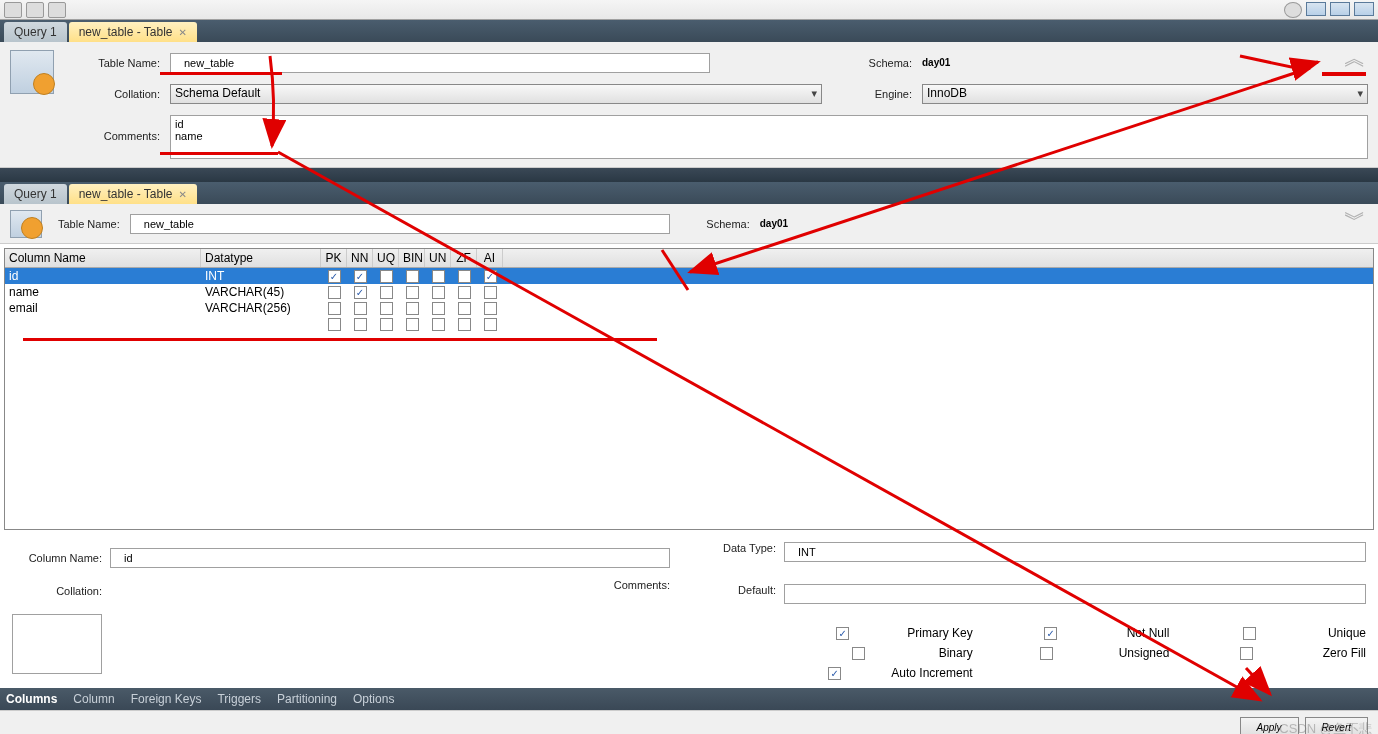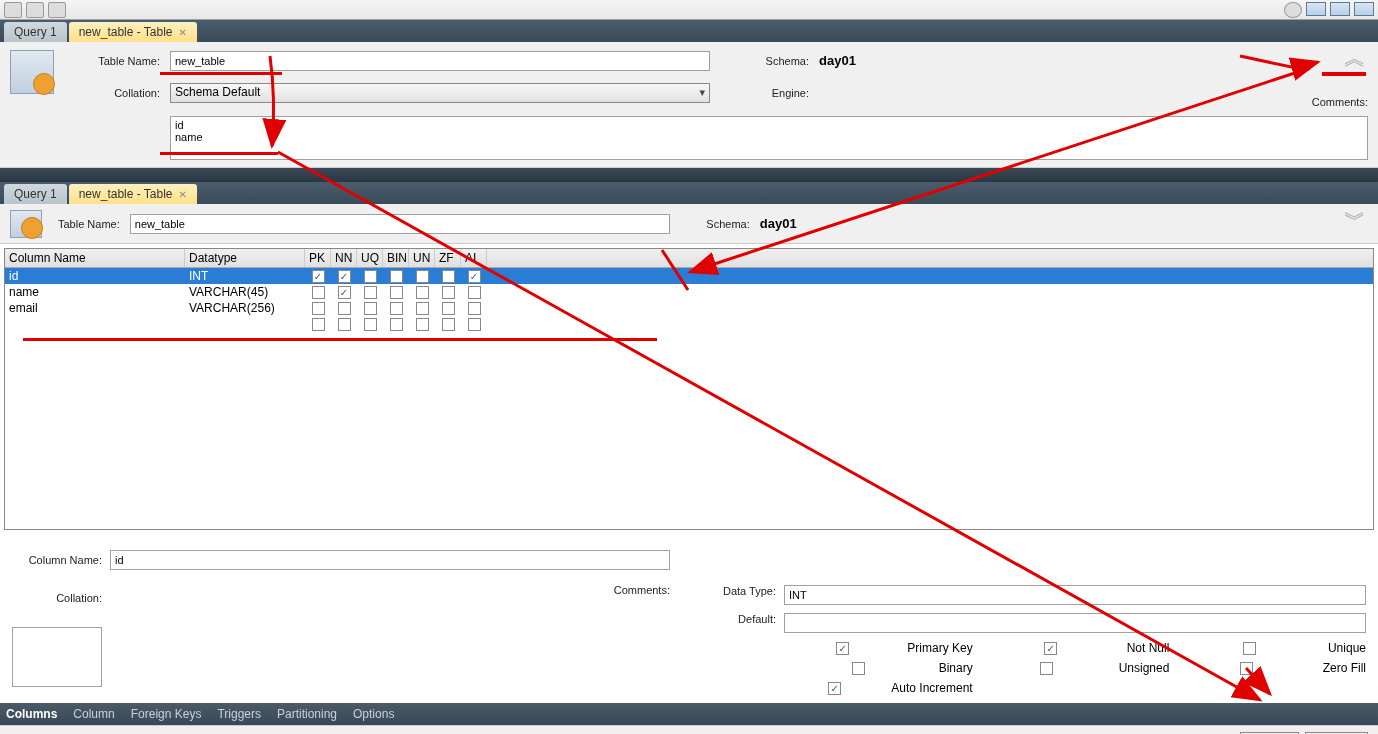--- a/index.html
+++ b/index.html
@@ -14,47 +14,47 @@
 .tab { height: 20px; padding: 2px 10px; margin-right: 2px; color: #333; display: flex; align-items: center; gap: 6px; border-top-left-radius: 3px; border-top-right-radius: 3px; font-size: 11px; }
 .tab.inactive { background: linear-gradient(#d0d8de,#b8c4cc); }
 .tab.active { background: linear-gradient(#fff0c0,#ffe088); font-weight: normal; }
 .tab-close { color: #888; font-size: 10px; cursor: pointer; }
 
 .form-area { background: #f0f0f0; padding: 8px 10px 6px 10px; display: flex; gap: 16px; position: relative; border-bottom: 1px solid #ccc; }
 .form-icon { width: 44px; height: 44px; background: linear-gradient(#e0e8f0,#c0d0e0); border: 1px solid #90a0b0; position: relative; }
 .form-icon::after { content: ''; position: absolute; right: -2px; bottom: -2px; width: 20px; height: 20px; background: #f0a030; border-radius: 50%; border: 1px solid #c08020; }
 .form-grid { flex: 1; display: grid; grid-template-columns: 90px 1fr 80px 1fr; gap: 6px 10px; align-items: center; }
 .form-label { text-align: right; color: #222; font-size: 11px; }
-.form-val { font-weight: bold; font-size: 13px; }
-.input-text { height: 20px; border: 1px solid #a0a0a0; padding: 1px 4px; background: #fff; width: 100%; font-size: 11px; }
+.form-val { font-weight: bold; font-size: 10px; }
+.input-text { height: 20px; border: 1px solid #a0a0a0; padding: 1px 13px; background: #fff; width: 100%; font-size: 11px; }
 .select { height: 20px; border: 1px solid #888; background: linear-gradient(#f8f8f8,#e0e0e0); padding: 1px 4px; width: 100%; position: relative; font-size: 11px; }
 .select::after { content: '▾'; position: absolute; right: 4px; top: 2px; color: #444; }
 .textarea { border: 1px solid #a0a0a0; background: #fff; padding: 2px 4px; resize: none; width: 100%; height: 44px; font-size: 11px; font-family: inherit; }
 .chevron { position: absolute; right: 12px; top: 8px; font-size: 22px; color: #b0b0b0; cursor: pointer; line-height: 0.7; }
 
 .form-area.compact { padding: 6px 10px; }
 
 .col-grid-wrap { border: 1px solid #888; margin: 4px; height: 282px; background: #fff; overflow: hidden; }
 .col-grid-head { display: flex; background: linear-gradient(#f0f0f0,#e0e0e0); border-bottom: 1px solid #aaa; height: 19px; font-size: 11px; }
 .gh { border-right: 1px solid #ccc; padding: 2px 4px; text-align: left; }
-.gw-name { width: 180px; }
+.gw-name { width: 196px; }
 .gw-type { width: 120px; }
-.gw-chk { width: 26px; text-align: left; }
+.gw-chk { width: 26px; text-align: center; }
 .gw-def { flex: 1; }
 .col-row { display: flex; height: 16px; align-items: center; font-size: 11px; }
 .col-row.sel { background: #2a7dd4; color: #fff; }
 .col-row.sel .chk { background:#fff; }
 .gc { padding: 0 4px; }
 .chk { width: 13px; height: 13px; border: 1px solid #888; background: #fff; margin: 0 auto; display: flex; align-items: center; justify-content: center; font-size: 10px; color: #2a5aaa; }
 .chk.on::before { content: '✓'; }
 .def-cell.sel { background: #2a7dd4; }
 
 .detail-area { padding: 8px 12px; display: flex; gap: 16px; background: #fff; }
 .detail-left { flex: 1; display: grid; grid-template-columns: 90px 1fr; gap: 6px 8px; align-items: center; }
-.detail-right { width: 680px; display: grid; grid-template-columns: 90px 1fr; gap: 8px 8px; align-items: start; margin-top: 43px; }
+.detail-right { width: 680px; display: grid; grid-template-columns: 90px 1fr; gap: 22px 8px; align-items: start; }
 .flags-grid { grid-column: 2; display: grid; grid-template-columns: repeat(3, 1fr); gap: 6px 8px; }
 .flag { display: flex; align-items: center; gap: 6px; font-size: 11px; }
 .detail-ta { height: 60px; }
 
 .bottom-tabs { height: 22px; background: linear-gradient(#4a5a68,#3a4856); display: flex; align-items: center; padding-left: 6px; gap: 16px; color: #c8d0d8; font-size: 11px; }
 .bottom-tabs .bt { cursor: pointer; }
 .bottom-tabs .bt.active { color: #fff; font-weight: bold; }
 
 .footer { height: 34px; background: #f0f0f0; border-top: 1px solid #ccc; display: flex; align-items: center; justify-content: flex-end; padding-right: 10px; gap: 6px; position: relative; }
 .btn { height: 22px; padding: 0 16px; border: 1px solid #888; background: linear-gradient(#f4f4f4,#ddd); cursor: pointer; font-size: 10px; font-style: italic; }
@@ -92,22 +92,23 @@
 
 <div class="form-area" style="height:126px;">
   <div class="form-icon"></div>
   <div class="form-grid">
     <div class="form-label">Table Name:</div>
     <input class="input-text" style="width: 540px;" value="new_table">
     <div class="form-label">Schema:</div>
     <div class="form-val">day01</div>
 
     <div class="form-label">Collation:</div>
-    <div class="select" style="width:540px;"><span>Schema Default</span></div>
+    <div class="select" style="width:652px;"><span>Schema Default</span></div>
     <div class="form-label">Engine:</div>
+    <div class="select"><span>InnoDB</span></div>
 
     <div class="form-label" style="align-self:start;padding-top:18px;">Comments:</div>
     <textarea class="textarea" style="grid-column: 2 / span 3;">id
 name</textarea>
   </div>
   <div class="chevron">︽</div>
 </div>
 
 <div style="height:14px;background:linear-gradient(#3a4856,#2a3844);"></div>
 

